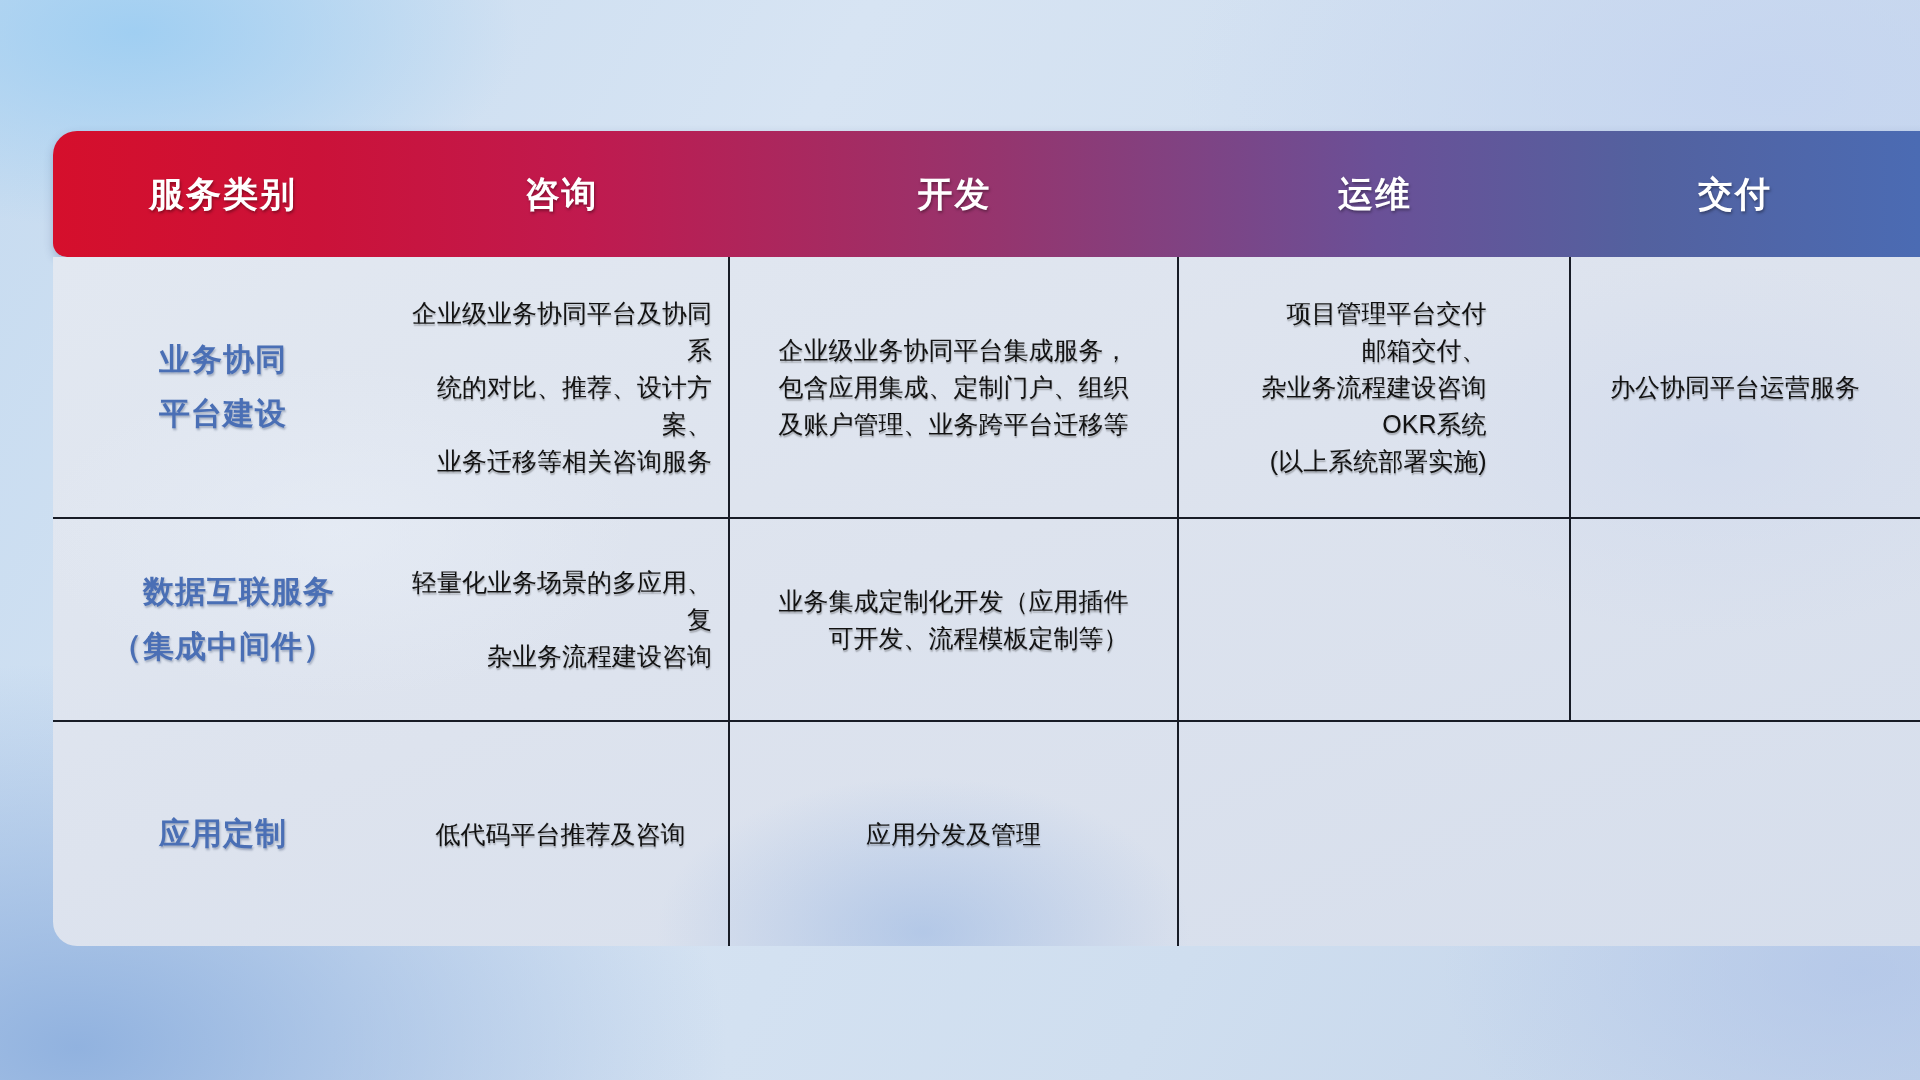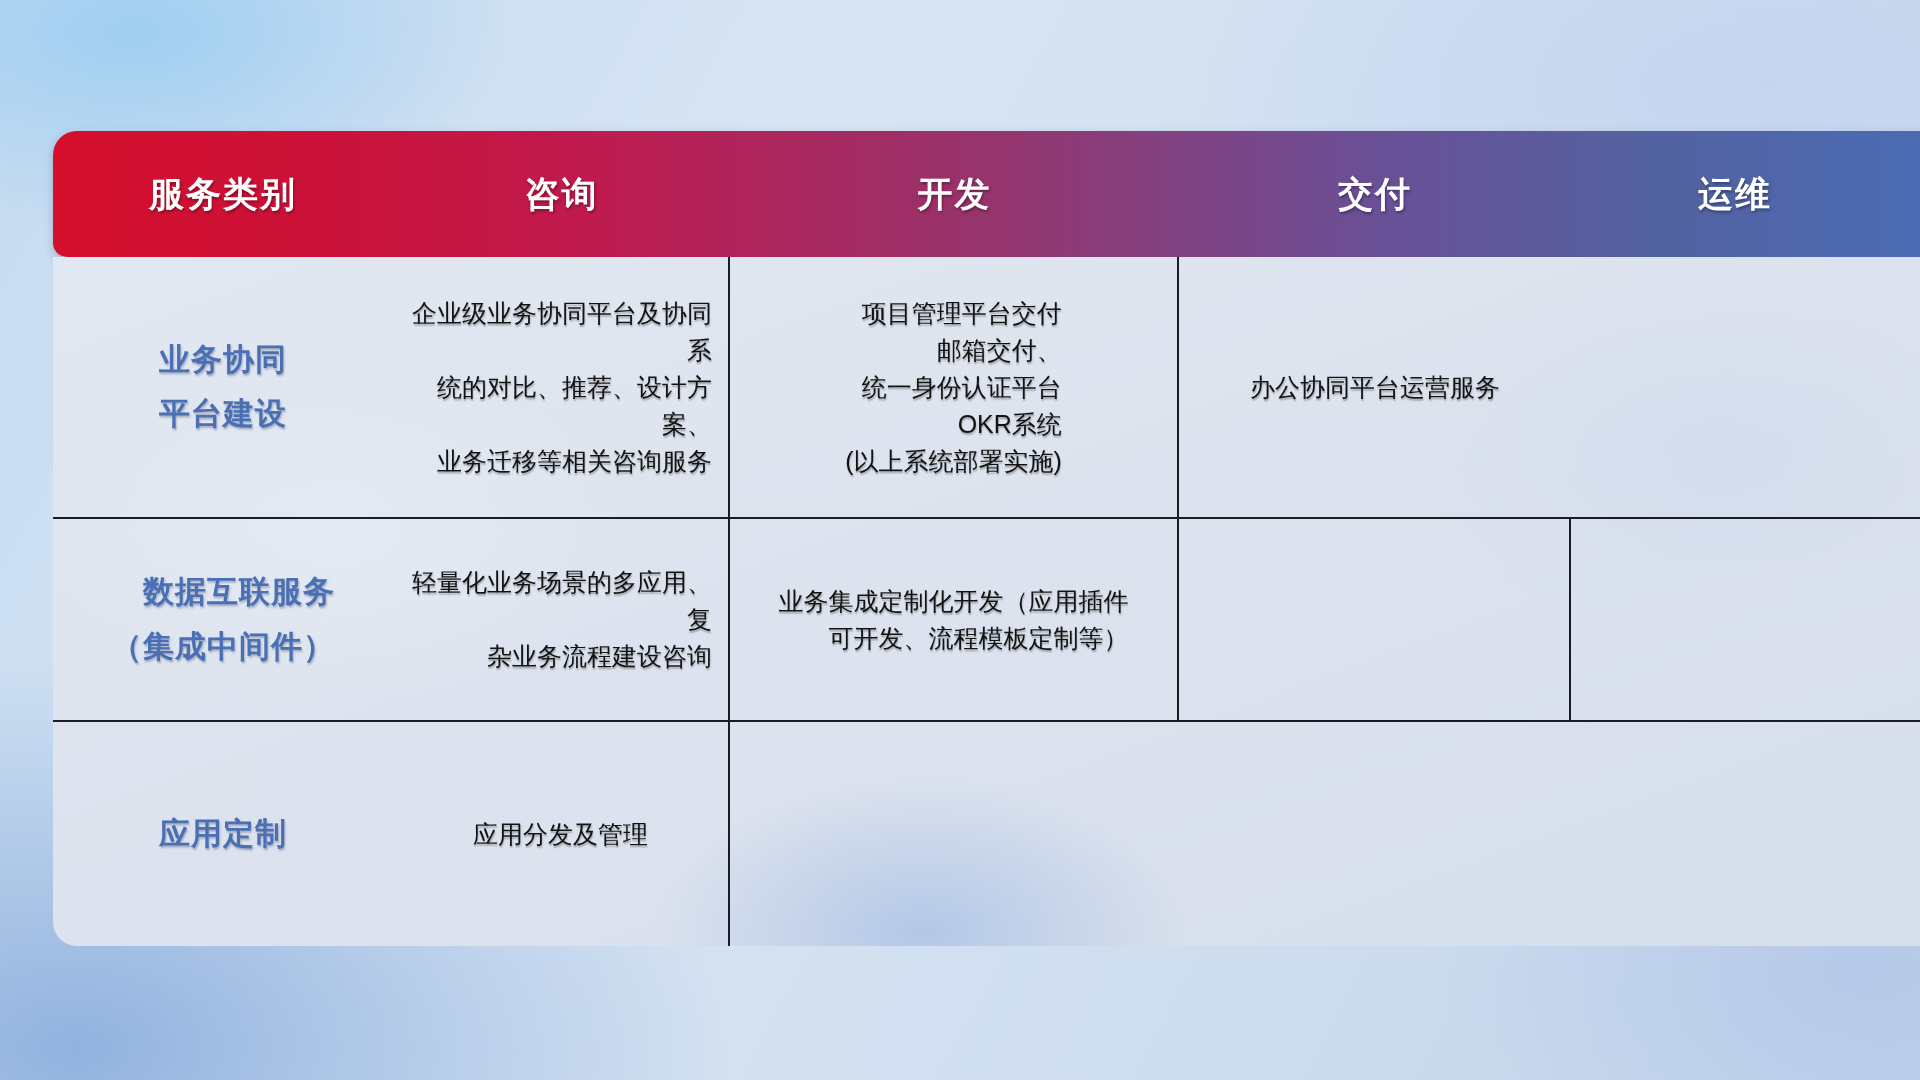--- a/index.html
+++ b/index.html
@@ -90,52 +90,56 @@
 </head>
 <body>
 
 <div class="page">
   <div class="svc-table">
 
     <div class="thead">
       <div class="th">服务类别</div>
       <div class="th">咨询</div>
       <div class="th">开发</div>
+      <div class="th">运维</div>
       <div class="th">交付</div>
-      <div class="th">运维</div>
     </div>
 
     <div class="tbody">
 
       <div class="row row-1">
         <div class="cell category">业务协同
 平台建设</div>
         <div class="cell v-div">企业级业务协同平台及协同系
 统的对比、推荐、设计方案、
 业务迁移等相关咨询服务</div>
+        <div class="cell v-div">企业级业务协同平台集成服务，
+包含应用集成、定制门户、组织
+及账户管理、业务跨平台迁移等</div>
         <div class="cell v-div">项目管理平台交付
 邮箱交付、
-统一身份认证平台
+杂业务流程建设咨询
 OKR系统
 (以上系统部署实施)</div>
         <div class="cell">办公协同平台运营服务</div>
       </div>
 
       <div class="row row-2">
         <div class="cell category">数据互联服务
 （集成中间件）</div>
         <div class="cell v-div">轻量化业务场景的多应用、复
 杂业务流程建设咨询</div>
         <div class="cell v-div">业务集成定制化开发（应用插件
 可开发、流程模板定制等）</div>
         <div class="cell v-div"></div>
         <div class="cell"></div>
       </div>
 
       <div class="row row-3">
         <div class="cell category">应用定制</div>
+        <div class="cell v-div">低代码平台推荐及咨询</div>
         <div class="cell v-div">应用分发及管理</div>
         <div class="cell"></div>
       </div>
 
     </div>
   </div>
 </div>
 
 </body></html>

